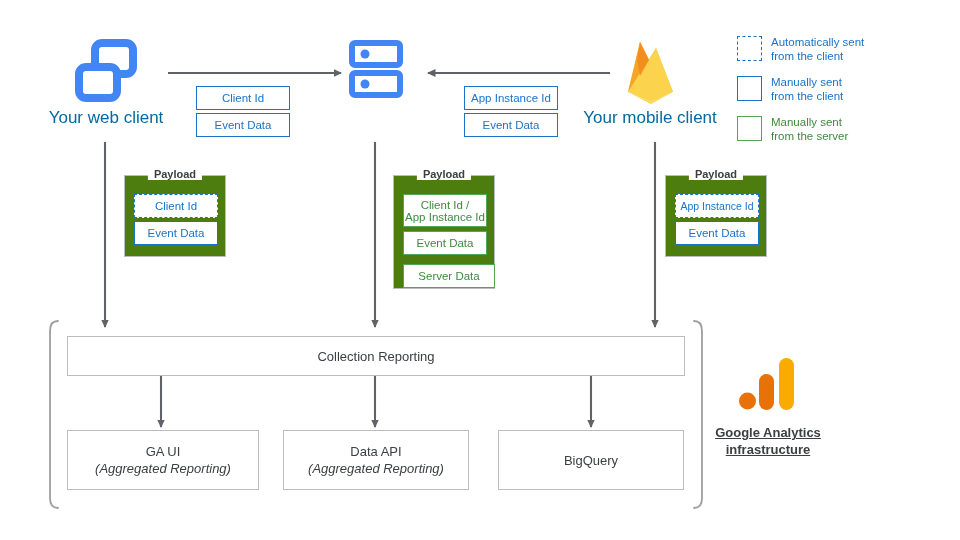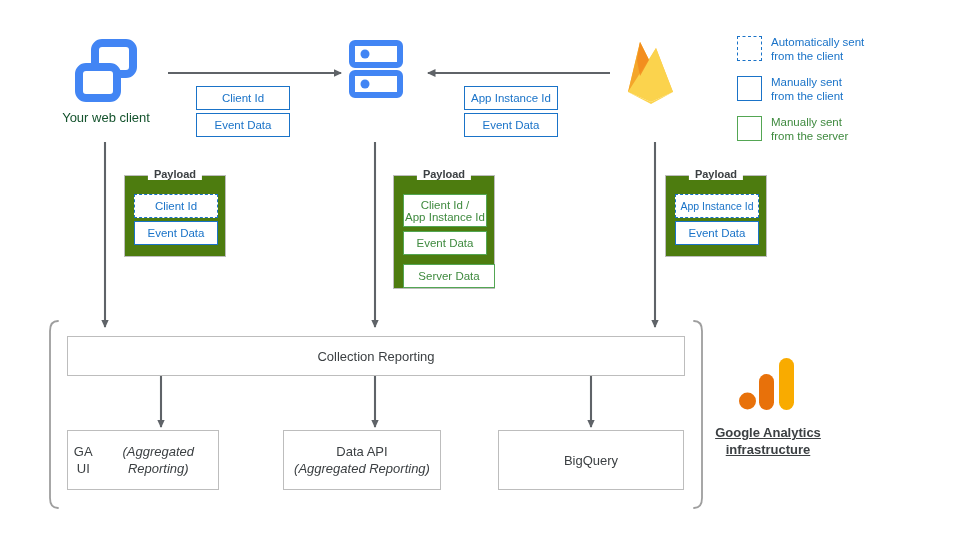--- a/index.html
+++ b/index.html
@@ -9,22 +9,22 @@
     font-family:"Liberation Sans","DejaVu Sans",sans-serif;
     position:relative;
     overflow:hidden;
     color:#3c4043;
   }
   .stage{position:absolute;left:0;top:0;width:960px;height:540px;}
   .abs{position:absolute;}
 
   
   .node-label{
-    font-size:13px;
-    color:#14532d;
+    font-size:17px;
+    color:#0369a1;
     text-align:center;
     white-space:nowrap;
     line-height:15px;
   }
 
   
   .chip{
     box-sizing:border-box;
     border:1.4px solid #1a73c8;
     color:#1a73c8;
@@ -161,20 +161,21 @@
 
   <div class="abs" style="left:618px;top:34px;width:64px;height:72px;">
     <svg viewBox="0 0 64 72" style="width:64px;height:72px;">
       <path d="M10,58 L22,8 L31,26 L38,14 L55,58 Z" fill="#ffc24a"></path>
       <path d="M10,58 L22,8 L31,26 L22,42 Z" fill="#f4a62a"></path>
       <path d="M10,58 L38,14 L55,58 L33,68 Z" fill="#fbd34d"></path>
       <path d="M22,8 L31,26 L22,42 L19,26 Z" fill="#f28a1c" opacity="0.85"></path>
       <path d="M10,58 L33,68 L55,58 L33,70 Z" fill="#fcd44f"></path>
     </svg>
   </div>
+  <div class="abs node-label" style="left:570px;top:110px;width:160px;">Your mobile client</div>
 
   <div class="abs chip" style="left:196px;top:86px;width:94px;height:24px;">Client Id</div>
   <div class="abs chip" style="left:196px;top:113px;width:94px;height:24px;">Event Data</div>
 
   <div class="abs chip" style="left:464px;top:86px;width:94px;height:24px;">App Instance Id</div>
   <div class="abs chip" style="left:464px;top:113px;width:94px;height:24px;">Event Data</div>
 
   <div class="payload" style="left:124px;top:175px;width:102px;height:82px;">
     <span class="payload-title">Payload</span>
     <div class="chip dashed abs" style="left:9px;top:18px;width:84px;height:24px;">Client Id</div>
@@ -194,26 +195,26 @@
   <div class="payload" style="left:665px;top:175px;width:102px;height:82px;">
     <span class="payload-title">Payload</span>
     <div class="chip dashed abs" style="left:9px;top:18px;width:84px;height:24px;font-size:10.5px;">App Instance Id</div>
     <div class="chip abs" style="left:9px;top:45px;width:84px;height:24px;">Event Data</div>
   </div>
 
   <div class="gbox" style="left:67px;top:336px;width:618px;height:40px;">
     <span>Collection Reporting</span>
   </div>
 
-  <div class="gbox" style="left:67px;top:430px;width:152px;height:60px;flex-direction:row;">
+  <div class="gbox" style="left:67px;top:430px;width:192px;height:60px;flex-direction:column;">
     <span>GA UI</span>
     <span class="sub">(Aggregated Reporting)</span>
   </div>
 
-  <div class="gbox" style="left:283px;top:430px;width:158px;height:60px;flex-direction:column;">
+  <div class="gbox" style="left:283px;top:430px;width:186px;height:60px;flex-direction:column;">
     <span>Data API</span>
     <span class="sub">(Aggregated Reporting)</span>
   </div>
 
   <div class="gbox" style="left:498px;top:430px;width:186px;height:60px;flex-direction:column;">
     <span>BigQuery</span>
   </div>
 
   <div class="abs" style="left:738px;top:356px;width:60px;height:56px;">
     <svg viewBox="0 0 60 56" style="width:60px;height:56px;">

